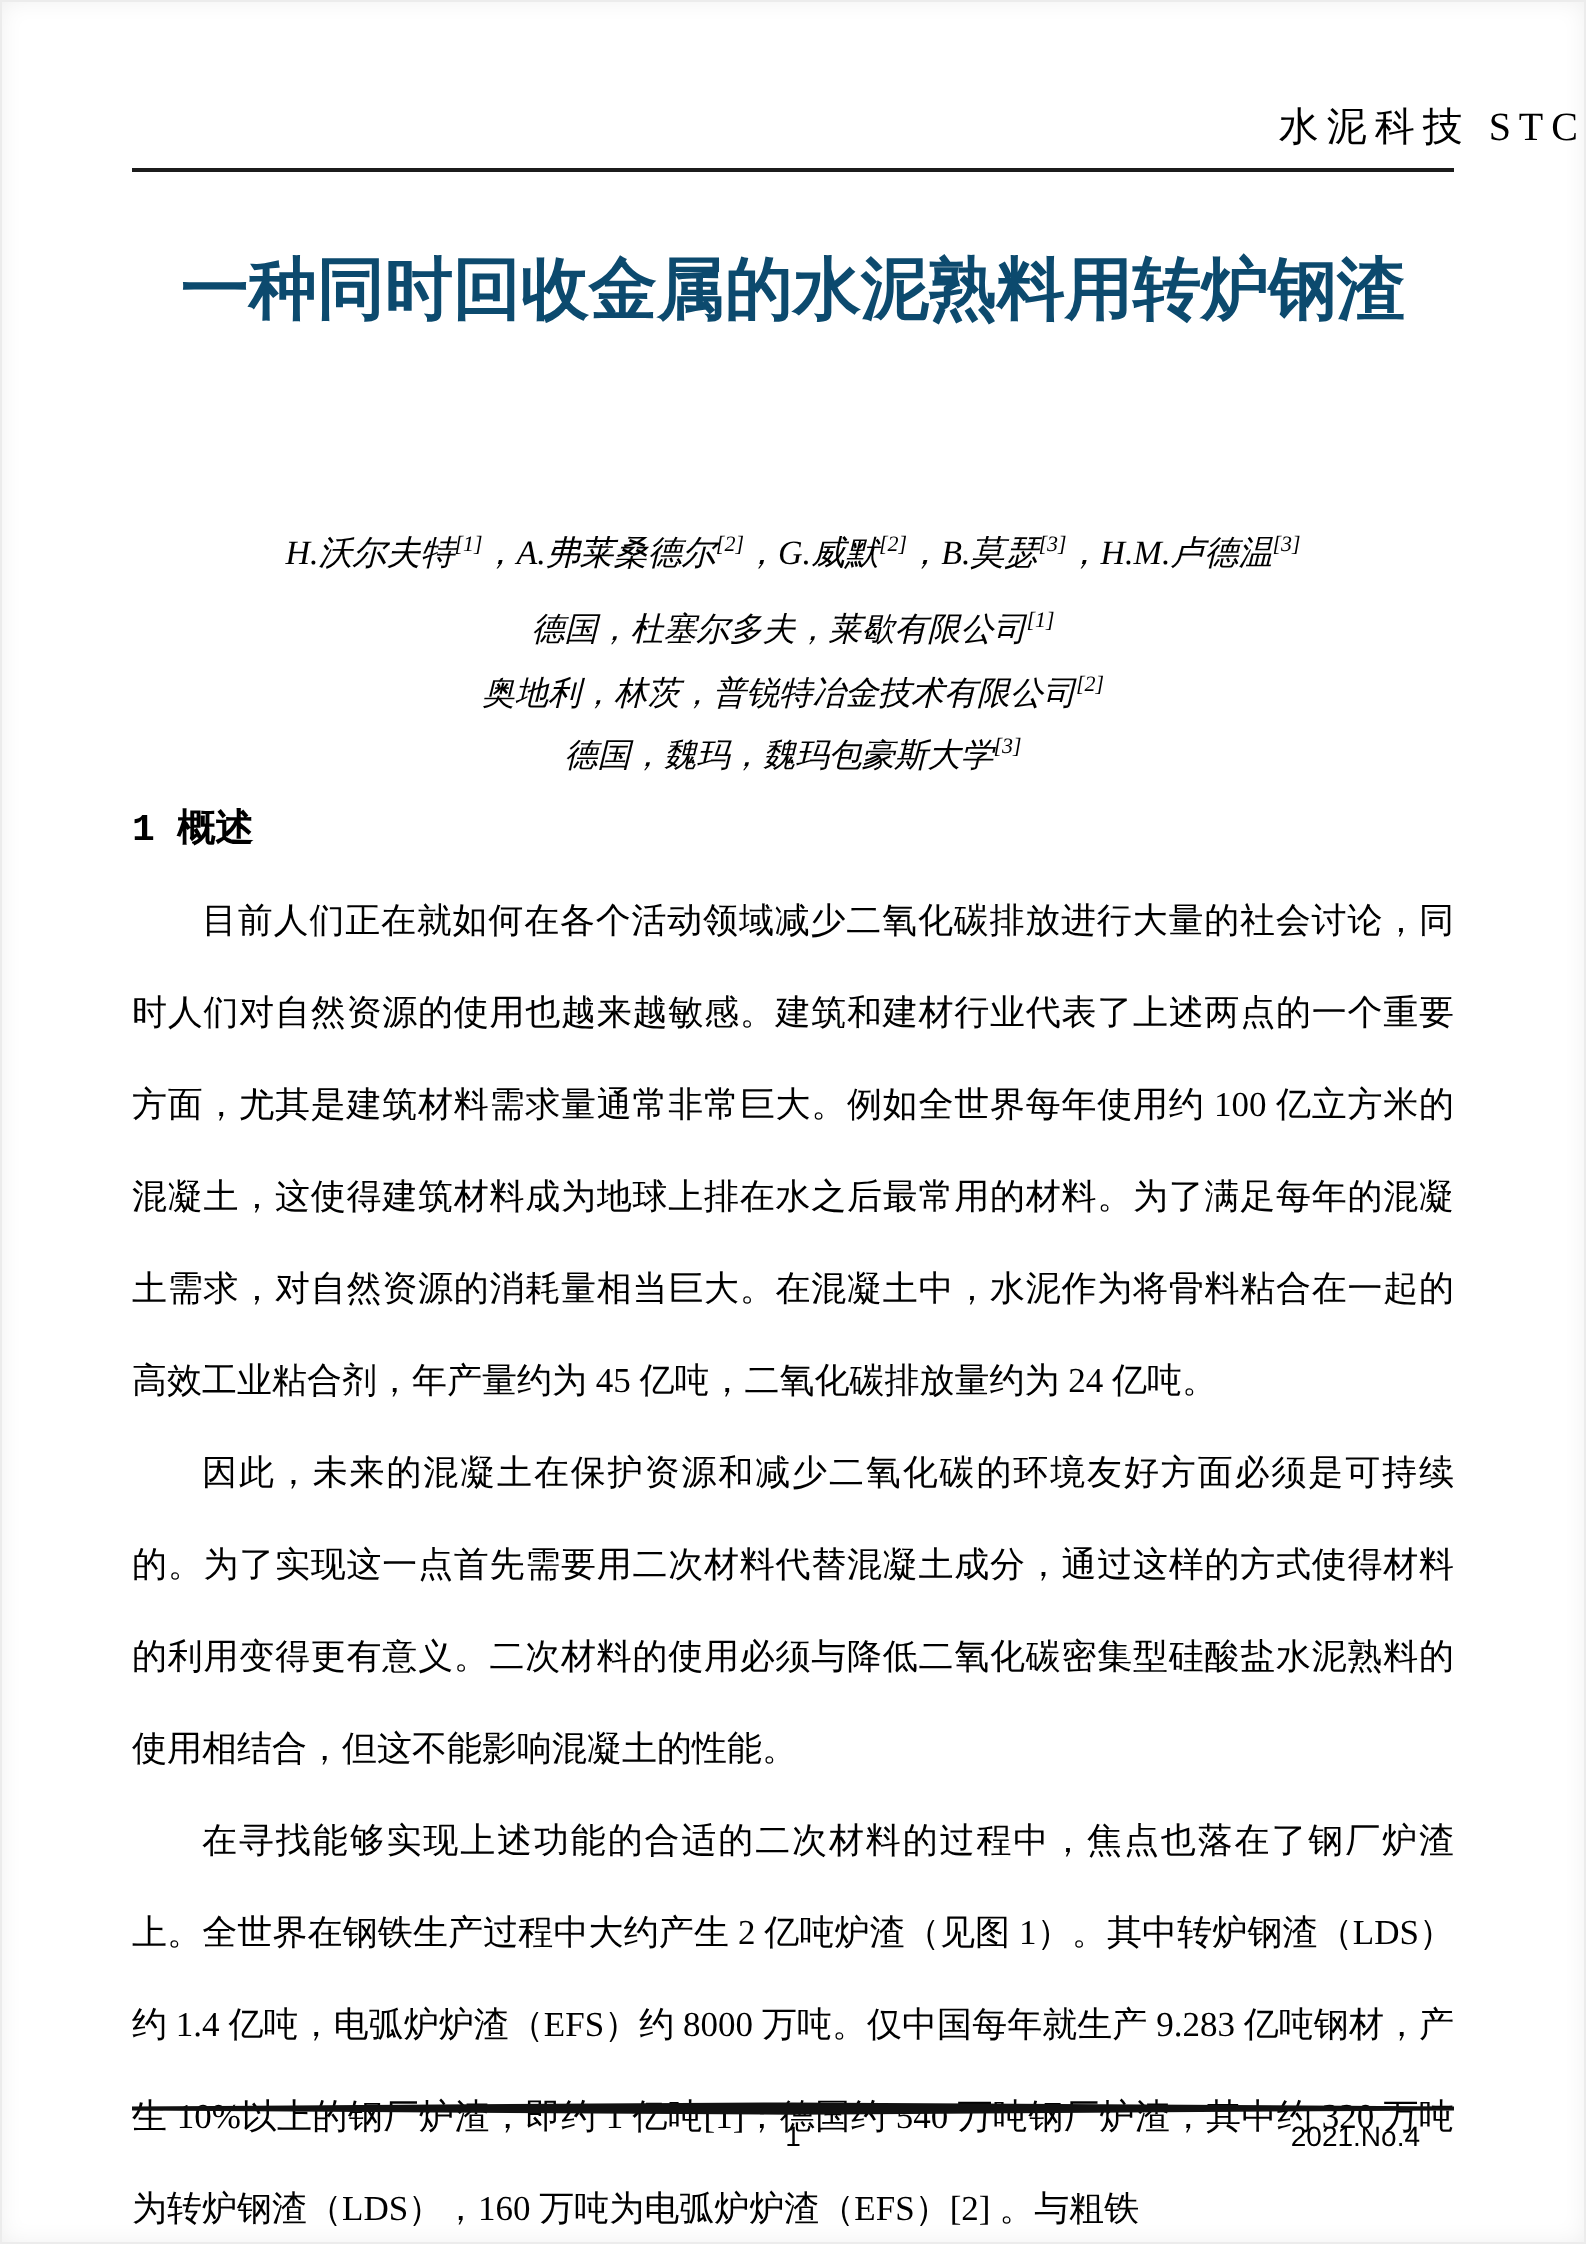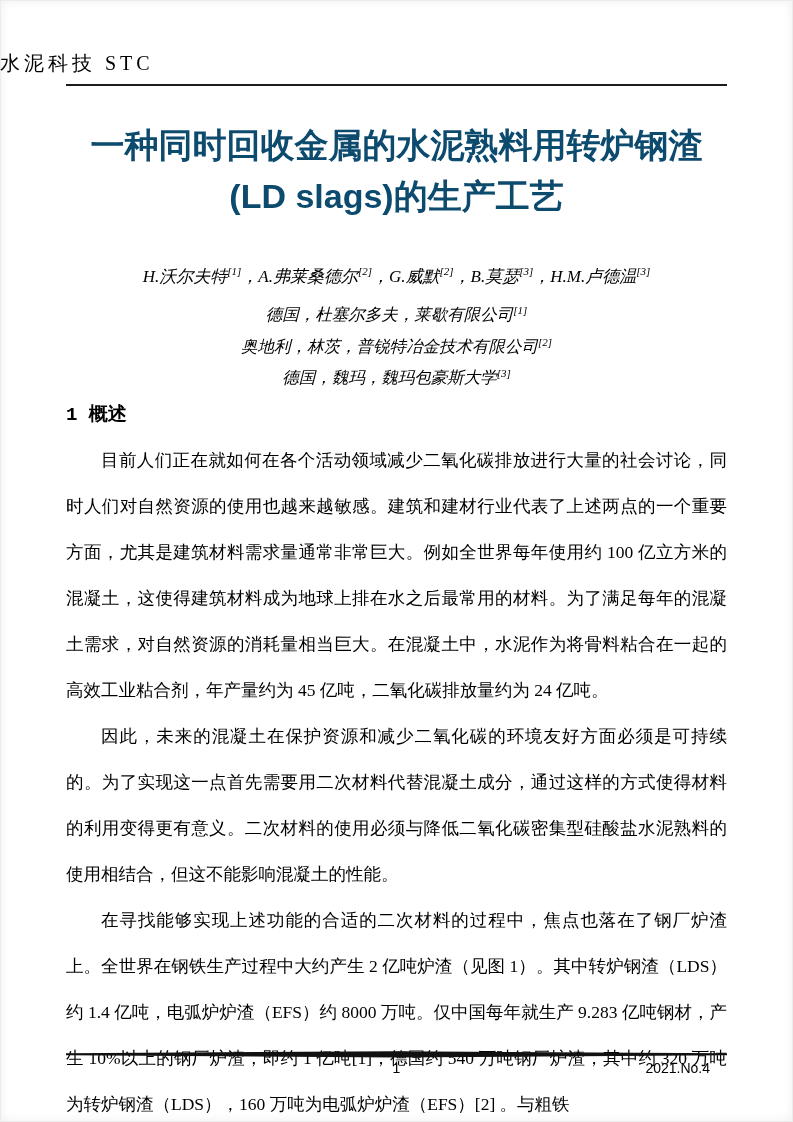--- a/index.html
+++ b/index.html
@@ -11,21 +11,21 @@
     position:relative;
     overflow:hidden;
   }
   .page{
     position:absolute;inset:0;background:#fff;
     box-shadow:inset 0 0 0 1px #ececec, inset 0 0 12px rgba(0,0,0,.07);
   }
   
   .journal{
     position:absolute;top:50px;left:0;right:0;
-    text-align:left;
+    text-align:right;
     font-size:20px;letter-spacing:4px;font-weight:500;
     font-family:"Liberation Serif","DejaVu Serif",serif;
   }
   .header-rule{
     position:absolute;top:84px;left:66px;width:661px;height:2px;
     background:#1c1c1c;
   }
   
   .paper-title{
     position:absolute;top:120px;left:30px;right:30px;margin:0;
@@ -81,21 +81,20 @@
 </head>
 <body>
 
 <div class="page">
 
   <div class="journal">水泥科技 STC</div>
   <div class="header-rule"></div>
 
   <h1 class="paper-title">
     <span>一种同时回收金属的水泥熟料用转炉钢渣</span><br>
-    <span>(LD slags)的生产工艺</span>
   </h1>
 
   <div class="authors"><span>H.沃尔夫特<sup>[1]</sup></span>，<span>A.弗莱桑德尔<sup>[2]</sup></span>，<span>G.威默<sup>[2]</sup></span>，<span>B.莫瑟<sup>[3]</sup></span>，<span>H.M.卢德温<sup>[3]</sup></span></div>
   <div class="affiliations">
       <div>德国，杜塞尔多夫，莱歇有限公司<sup>[1]</sup></div>
       <div>奥地利，林茨，普锐特冶金技术有限公司<sup>[2]</sup></div>
       <div>德国，魏玛，魏玛包豪斯大学<sup>[3]</sup></div>
     </div>
 
   <h2 class="section-heading">1 概述</h2>

